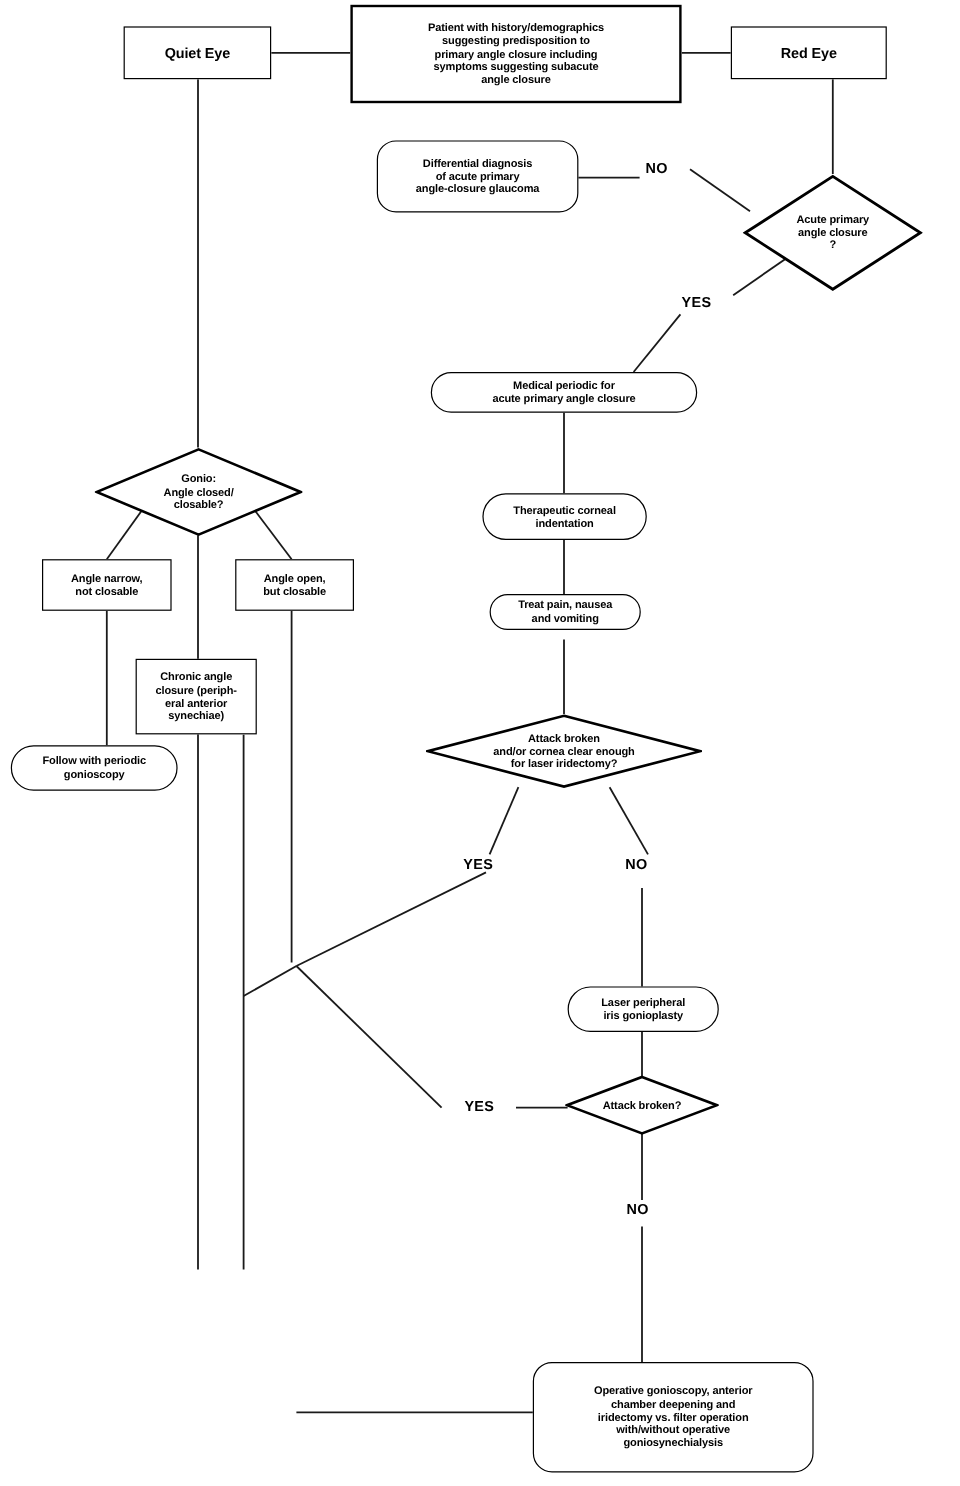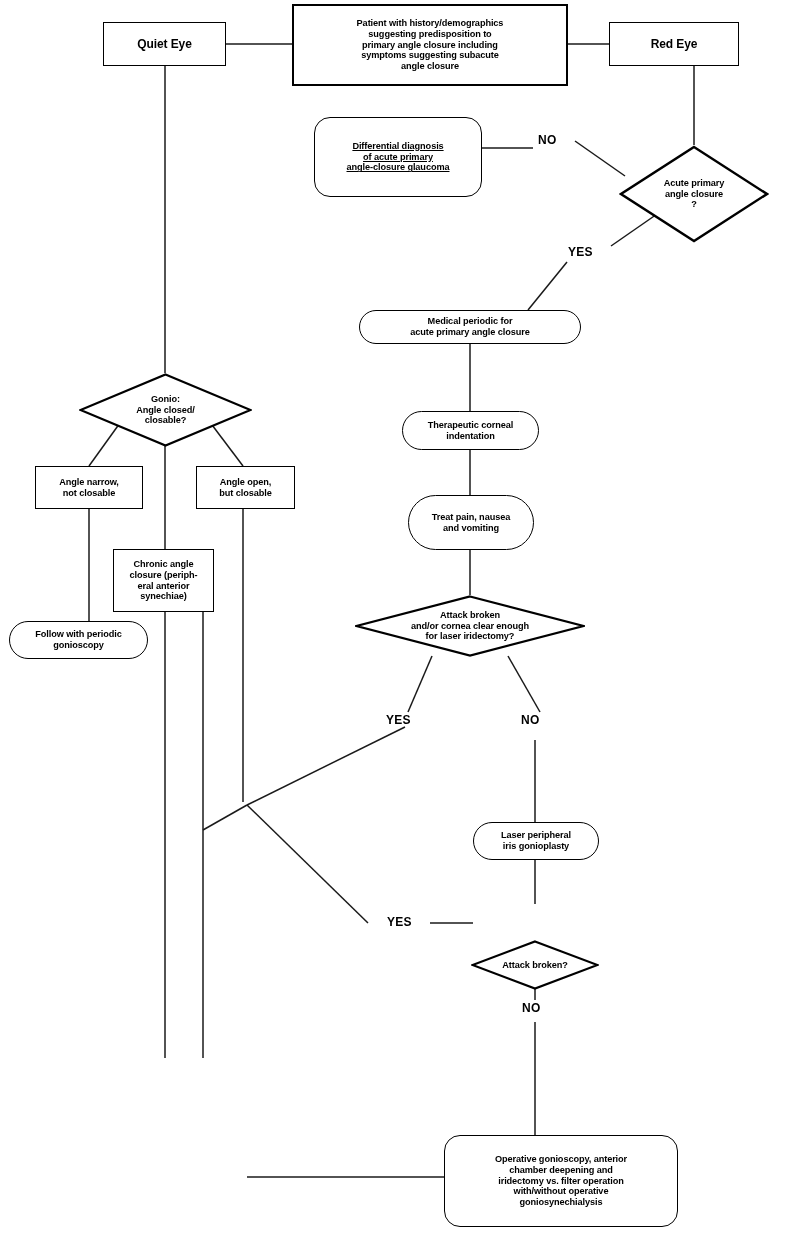--- a/index.html
+++ b/index.html
@@ -164,21 +164,21 @@
       <span>primary angle closure including</span><br>
       <span>symptoms suggesting subacute</span><br>
       <span>angle closure</span>
     </span>
   </div>
 
   <div class="node rect f12" style="left:609px; top:22px; width:130px; height:44px;">
     <span>Red Eye</span>
   </div>
 
-  <div class="node rounded f9" style="left:314px; top:117px; width:168px; height:80px; padding:2px 7px;text-decoration:underline;">
+  <div class="node rounded f9" style="left:314px; top:117px; width:168px; height:60px; padding:2px 7px;">
     <span>
       <span>Differential diagnosis</span><br>
       <span>of acute primary</span><br>
       <span>angle-closure glaucoma</span>
     </span>
   </div>
 
   <div class="diamond-wrap" style="left:619px; top:145px; width:150px; height:98px;">
     <svg viewBox="0 0 150 98" preserveAspectRatio="none">
       <polygon points="75,2 148,49 75,96 2,49" fill="#ffffff" stroke="#000000" stroke-width="2.4"></polygon>
@@ -199,21 +199,21 @@
     </span>
   </div>
 
   <div class="node stadium f9" style="left:402px; top:411px; width:137px; height:39px; padding:0 8px;">
     <span>
       <span>Therapeutic corneal</span><br>
       <span>indentation</span>
     </span>
   </div>
 
-  <div class="node stadium f9" style="left:408px; top:495px; width:126px; height:55px; padding:0 8px;">
+  <div class="node stadium f9" style="left:408px; top:495px; width:126px; height:30px; padding:0 8px;">
     <span>
       <span>Treat pain, nausea</span><br>
       <span>and vomiting</span>
     </span>
   </div>
 
   <div class="diamond-wrap" style="left:79px; top:373px; width:173px; height:74px;">
     <svg viewBox="0 0 173 74" preserveAspectRatio="none">
       <polygon points="86.5,1.5 171.5,37 86.5,72.5 1.5,37" fill="#ffffff" stroke="#000000" stroke-width="2.2"></polygon>
     </svg>
@@ -269,21 +269,21 @@
     </div>
   </div>
 
   <div class="node stadium f9" style="left:473px; top:822px; width:126px; height:38px; padding:0 8px;">
     <span>
       <span>Laser peripheral</span><br>
       <span>iris gonioplasty</span>
     </span>
   </div>
 
-  <div class="diamond-wrap" style="left:471px; top:940px; width:128px; height:50px;">
+  <div class="diamond-wrap" style="left:471px; top:896px; width:128px; height:50px;">
     <svg viewBox="0 0 128 50" preserveAspectRatio="none">
       <polygon points="64,1.5 126.5,25 64,48.5 1.5,25" fill="#ffffff" stroke="#000000" stroke-width="2.2"></polygon>
     </svg>
     <div class="diamond-label f9">
       <div><span>Attack broken?</span></div>
     </div>
   </div>
 
 
 

